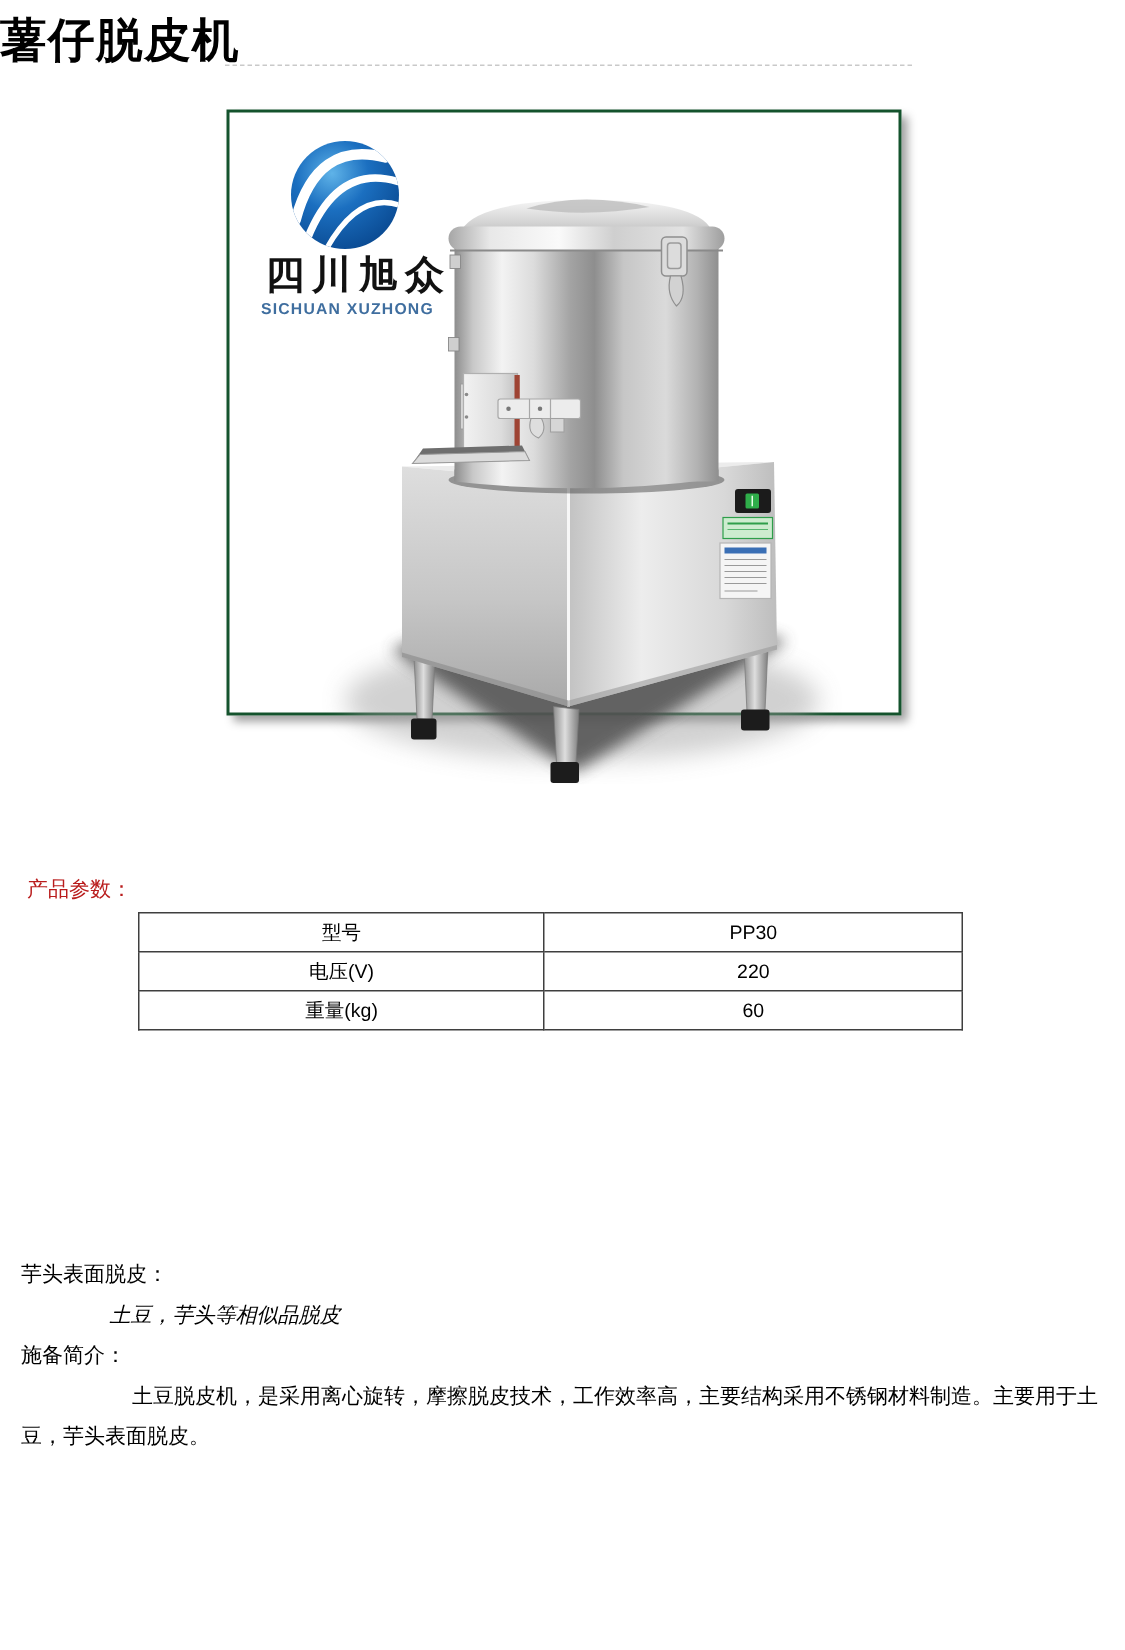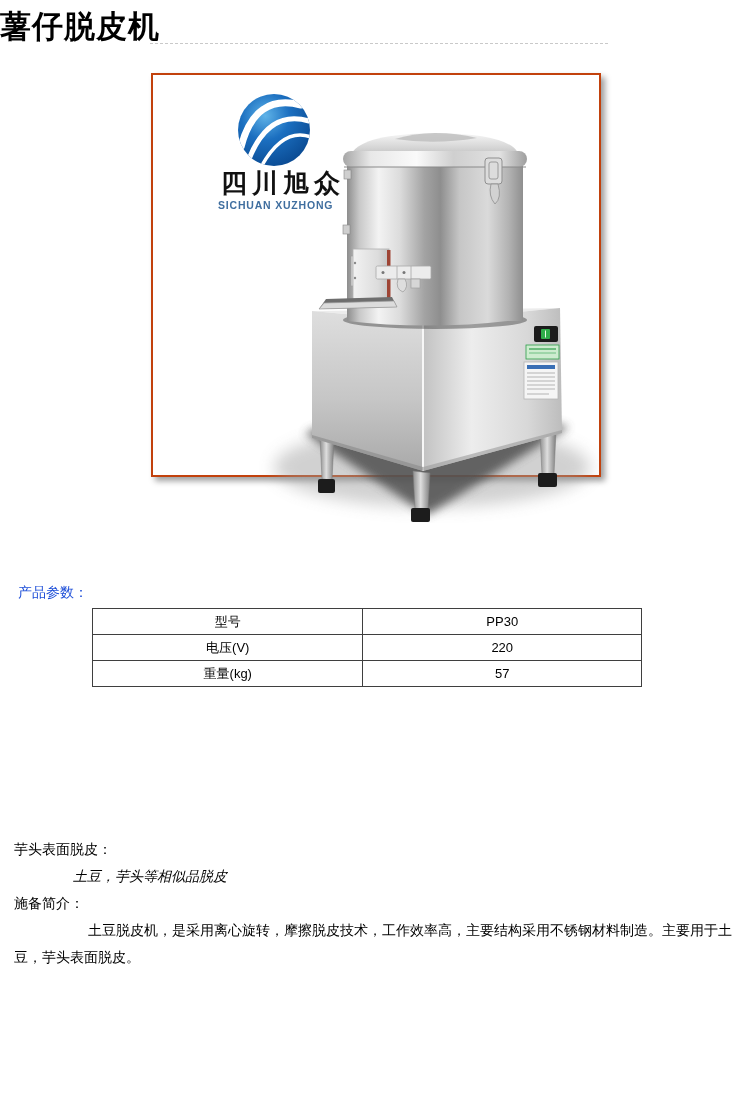--- a/index.html
+++ b/index.html
@@ -11,26 +11,25 @@
   .page-title {
     position:absolute; top:6px; left:0; width:710px;
     font-size:31px; font-weight:bold; letter-spacing:1px;
   }
   .title-divider {
     position:absolute; top:43px; left:150px; width:458px; height:0;
     border-top:1px dashed #c9c9c9;
   }
   .product-image-box {
     position:absolute; top:73px; left:151px; width:450px; height:404px;
-    background:#fff; border:2px solid #c2410c;
+    background:#fff; border:2px solid #14532d;
     box-shadow:4px 4px 6px rgba(0,0,0,0.38);
-    padding-left:44px;
   }
   .product-image-box svg { display:block; }
-  .section-label { position:absolute; font-size:14px; color:#1d4ed8; }
+  .section-label { position:absolute; font-size:14px; color:#b91c1c; }
   #spec-heading { top:584px; left:18px; }
   table.spec-table {
     position:absolute; top:608px; left:92px; width:550px;
     border-collapse:collapse; border:1px solid #b91c1c;
     font-size:13px;
   }
   table.spec-table td {
     border:1px solid #3f3f3f; text-align:center; height:26px; padding:0 4px;
   }
   td.spec-label { width:271px; }
@@ -220,21 +219,21 @@
     <tr>
       <td class="spec-label">型号</td>
       <td class="spec-value">PP30</td>
     </tr>
     <tr>
       <td class="spec-label">电压(V)</td>
       <td class="spec-value">220</td>
     </tr>
     <tr>
       <td class="spec-label">重量(kg)</td>
-      <td class="spec-value">57</td>
+      <td class="spec-value">60</td>
     </tr>
   </tbody>
 </table>
 
 <div class="bottom-text">
   <div class="bt-heading">芋头表面脱皮：</div>
   <div class="bt-indent1">土豆，芋头等相似品脱皮</div>
   <div class="bt-heading">施备简介：</div>
   <div class="bt-para">土豆脱皮机，是采用离心旋转，摩擦脱皮技术，工作效率高，主要结构采用不锈钢材料制造。主要用于土豆，芋头表面脱皮。</div>
 </div>

